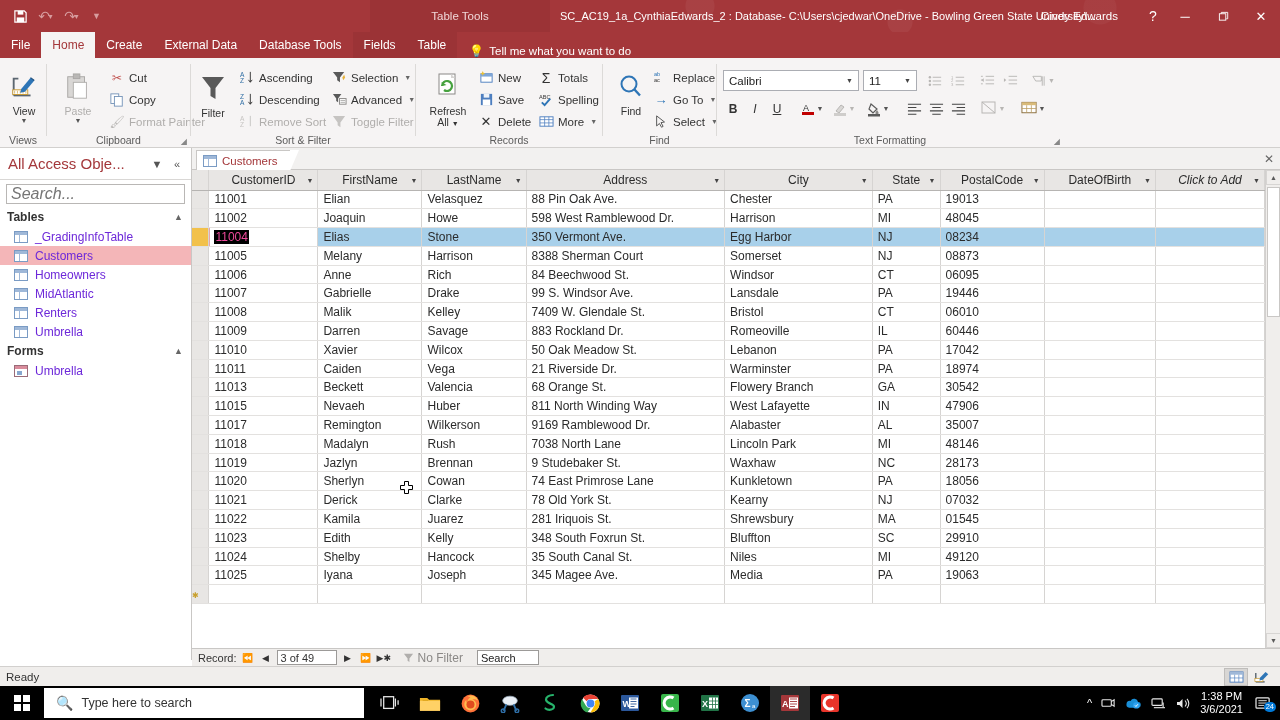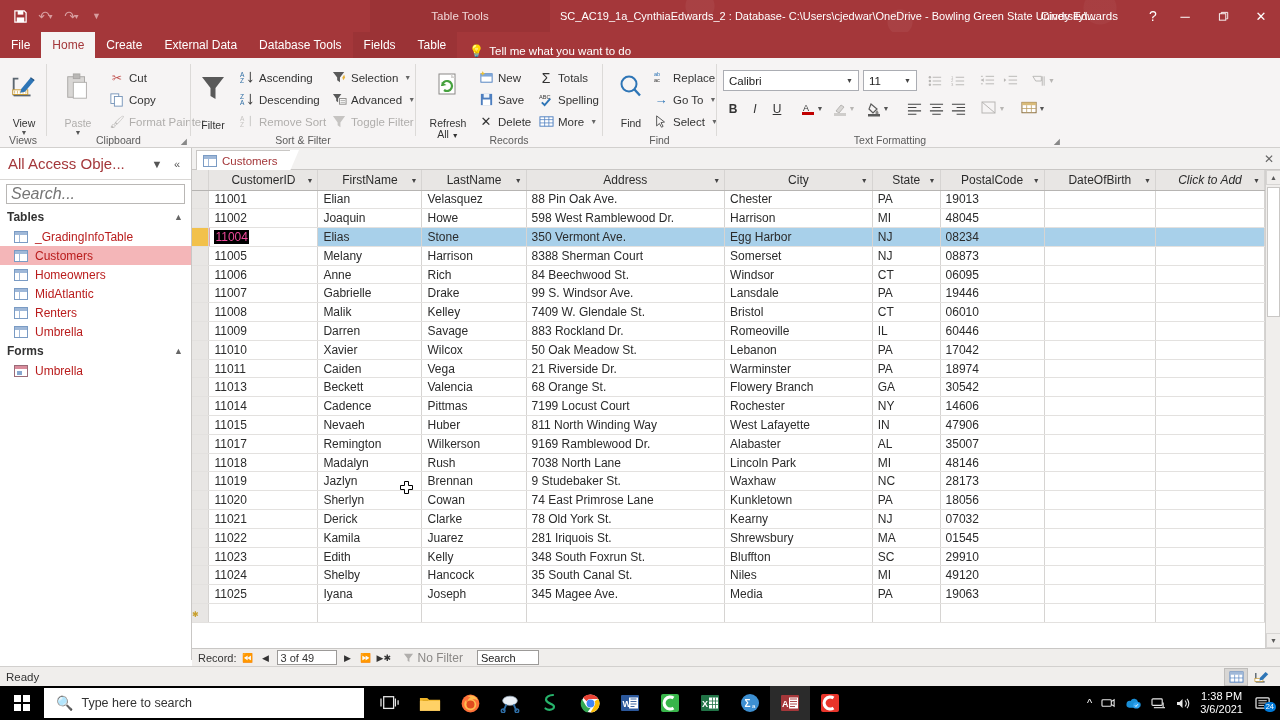--- a/index.html
+++ b/index.html
@@ -87,21 +87,21 @@
   }
   .dialog-launcher {
     position: absolute; bottom: 2px; right: 3px; font-size: 8px; color: #888;
   }
 
   .bigbtn {
     position: absolute; display: flex; flex-direction: column; align-items: center;
     font-size: 10.5px; color: #333; width: 52px;
   }
   .bigbtn .ic { height: 36px; display: flex; align-items: flex-end; justify-content: center; }
-  .bigbtn .lb { margin-top: 16px; text-align: center; line-height: 1.05; }
+  .bigbtn .lb { margin-top: 4px; text-align: center; line-height: 1.05; }
   .bigbtn .dd { font-size: 7px; color: #555; }
   .bigbtn.disabled, .smallbtn.disabled { color: #b0aeac; }
 
   .smallbtn {
     position: absolute; display: flex; align-items: center; gap: 4px;
     font-size: 11.5px; color: #333; height: 21px; white-space: nowrap;
   }
   .smallbtn .ic { width: 16px; height: 16px; display:flex; align-items:center; justify-content:center; font-size: 12px; }
   .smallbtn .cv { font-size: 7px; color: #666; margin-left: 2px; }
 
@@ -143,21 +143,21 @@
   }
   .navsearch .mag { color: #2e75b6; font-size: 11px; }
   .navgroup {
     display: flex; align-items: center; padding: 3px 8px 3px 7px;
     font-size: 12px; font-weight: bold; color: #333; background: #fff;
   }
   .navgroup .gname { flex: 1; }
   .navgroup .chev { font-size: 9px; color: #666; }
   .navitem {
     display: flex; align-items: center; gap: 7px; padding: 2.5px 8px 2.5px 14px;
-    font-size: 12px; color: #b91c1c;
+    font-size: 12px; color: #6d28d9;
   }
   .navitem.sel { background: #f4b6b8; }
   .tbl-icon {
     width: 14px; height: 12px; border: 1px solid #7a9bc4; background: #fff;
     position: relative; flex: none;
   }
   .tbl-icon::before {
     content: ""; position: absolute; left: 0; top: 0; right: 0; height: 3px; background: #9fb8d8;
   }
   .tbl-icon::after {
@@ -928,32 +928,20 @@
             <td>Valencia</td>
             <td>68 Orange St.</td>
             <td>Flowery Branch</td>
             <td>GA</td>
             <td>30542</td>
             <td></td>
             <td></td>
           </tr>
           <tr class="row">
             <td class="selcol"></td>
-            <td>11014</td>
-            <td>Cadence</td>
-            <td>Pittmas</td>
-            <td>7199 Locust Court</td>
-            <td>Rochester</td>
-            <td>NY</td>
-            <td>14606</td>
-            <td></td>
-            <td></td>
-          </tr>
-          <tr class="row">
-            <td class="selcol"></td>
             <td>11015</td>
             <td>Nevaeh</td>
             <td>Huber</td>
             <td>811 North Winding Way</td>
             <td>West Lafayette</td>
             <td>IN</td>
             <td>47906</td>
             <td></td>
             <td></td>
           </tr>

